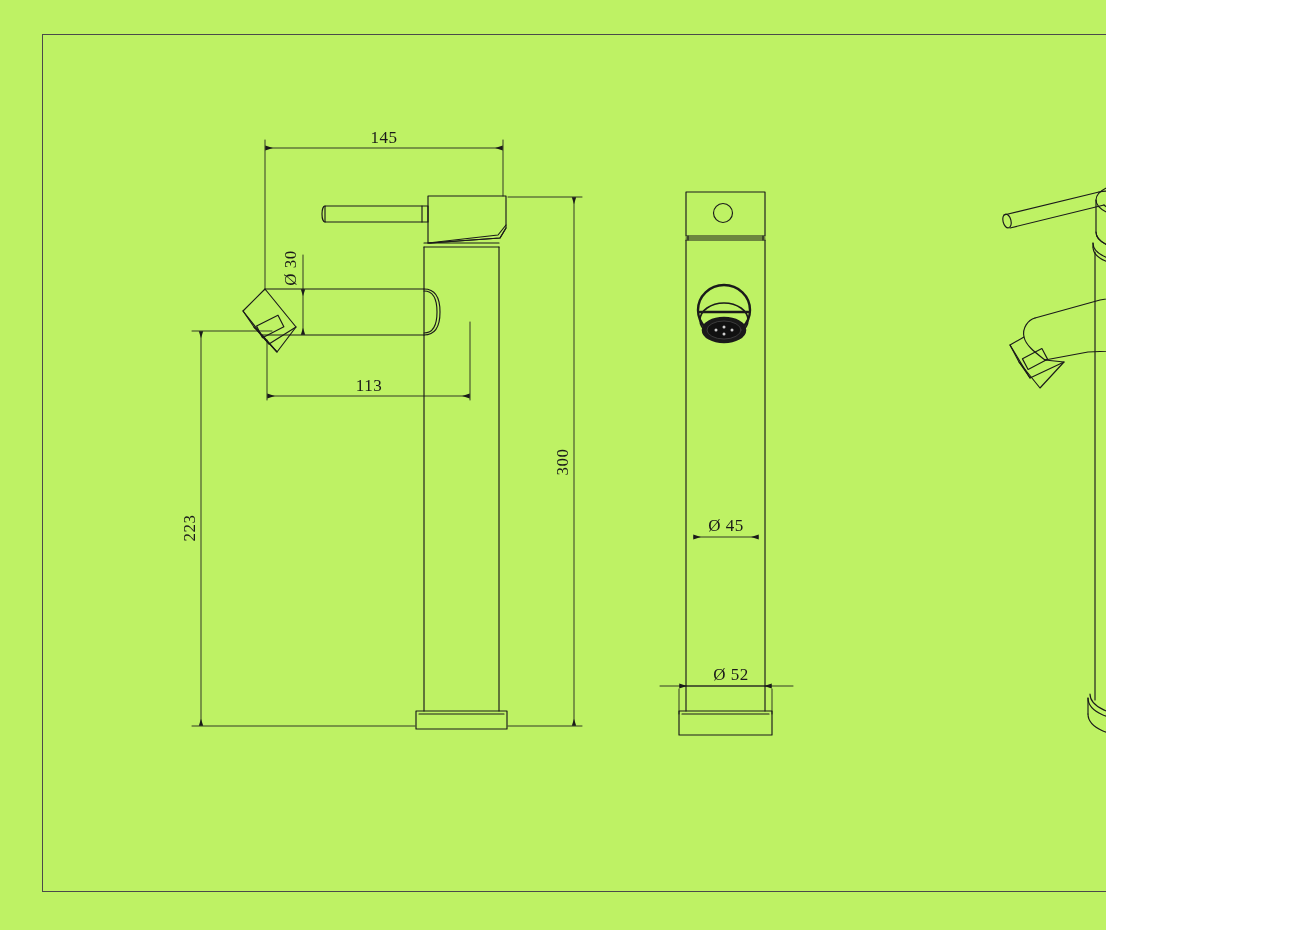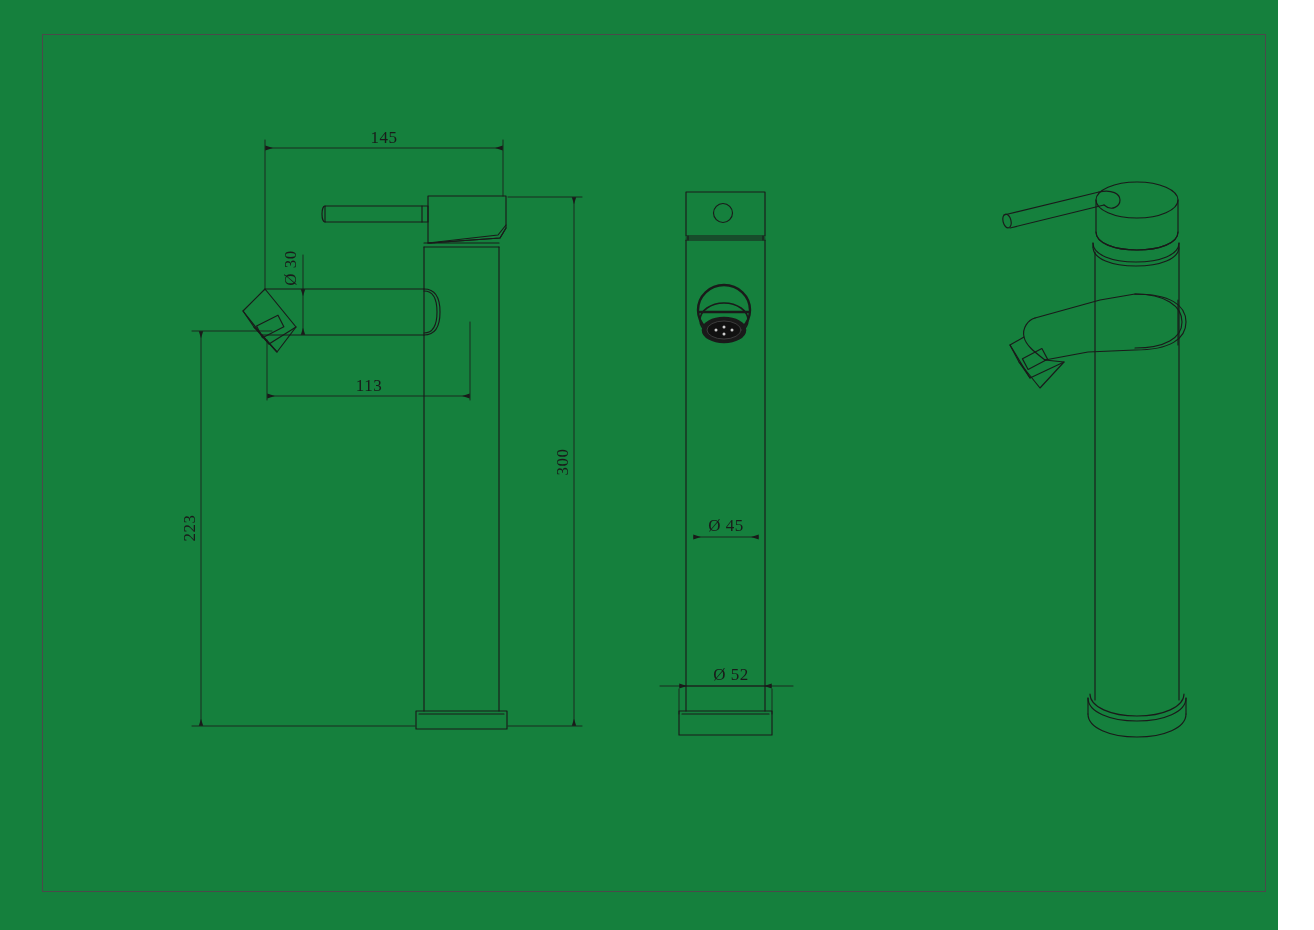--- a/index.html
+++ b/index.html
@@ -5,23 +5,23 @@
   html, body {
     margin: 0;
     padding: 0;
     background: #ffffff;
   }
   body {
     font-family: "Liberation Serif", serif;
   }
   #sheet {
     position: relative;
-    width: 1278px;
+    width: 1106px;
     height: 930px;
-    background: #15803d;
+    background: #bef264;
     overflow: hidden;
   }
   #border-frame {
     position: absolute;
     left: 42px;
     top: 34px;
     width: 1224px;
     height: 858px;
     border: 1.6px solid #4a4a4a;
     box-sizing: border-box;

